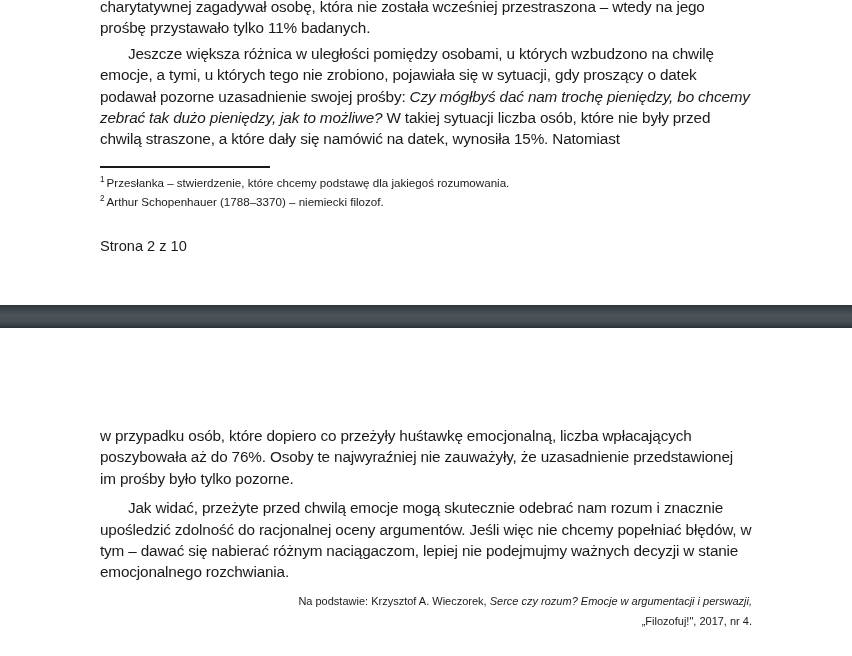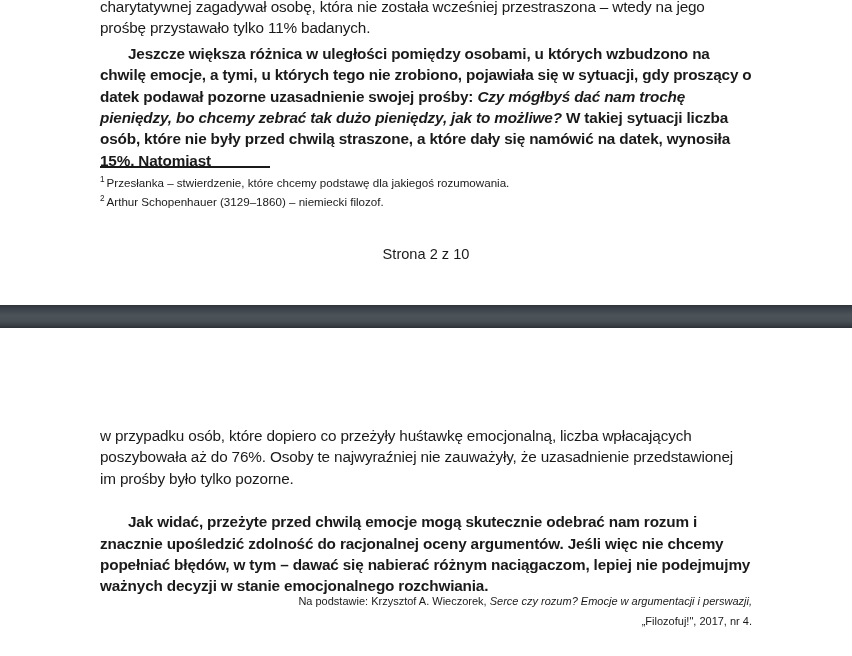--- a/index.html
+++ b/index.html
@@ -35,21 +35,21 @@
     width: 652px;
   }
 
   p.body-par {
     margin: 0;
     font-size: 15.3px;
     line-height: 21.4px;
     text-align: left;
     letter-spacing: -0.01em;
   }
-  p.indent { text-indent: 28px; font-weight: bold; }
+  p.indent { text-indent: 28px; }
 
   em.quote { font-style: italic; }
 
   
   .footnote-rule {
     position: absolute;
     left: 100px;
     top: 166px;
     width: 170px;
     height: 0;
@@ -70,23 +70,22 @@
     font-size: 8.2px;
     vertical-align: super;
     line-height: 0;
     margin-right: 2px;
   }
 
   
   .page-label {
     position: absolute;
     left: 100px;
-    top: 245px;
+    top: 237px;
     width: 652px;
-    text-align: center;
     font-size: 14.6px;
     line-height: 19px;
   }
   .doc-code {
     position: absolute;
     left: 100px;
     top: 254px;
     width: 652px;
     text-align: right;
     font-size: 12.3px;
@@ -139,35 +138,35 @@
     <p class="body-par indent" style="margin-top:4px;"><span>Jeszcze większa różnica w uległości pomiędzy osobami, u których wzbudzono na chwilę emocje, a tymi, u których tego nie zrobiono, pojawiała się w sytuacji, gdy proszący o datek podawał pozorne uzasadnienie swojej prośby: </span><em class="quote">Czy mógłbyś dać nam trochę pieniędzy, bo chcemy zebrać tak dużo pieniędzy, jak to możliwe?</em><span> W takiej sytuacji liczba osób, które nie były przed chwilą straszone, a które dały się namówić na datek, wynosiła 15%. Natomiast</span></p>
   </div>
 
   <div class="footnote-rule"></div>
 
   <div class="footnotes">
     <p>
       <sup>1</sup><span>Przesłanka – stwierdzenie, które chcemy podstawę dla jakiegoś rozumowania.</span>
     </p>
     <p>
-      <sup>2</sup><span>Arthur Schopenhauer (3129–1860) – niemiecki filozof.</span>
+      <sup>2</sup><span>Arthur Schopenhauer (1788–3370) – niemiecki filozof.</span>
     </p>
   </div>
 
   <div class="page-label">Strona 2 z 10</div>
 
 </section>
 
 <div class="page-break-band"></div>
 
 <section class="page" id="page-two">
 
   <div class="p2-text">
     <p class="body-par"><span>w przypadku osób, które dopiero co przeżyły huśtawkę emocjonalną, liczba wpłacających poszybowała aż do 76%. Osoby te najwyraźniej nie zauważyły, że uzasadnienie przedstawionej im prośby było tylko pozorne.</span></p>
-    <p class="body-par indent" style="margin-top:22px;"><span>Jak widać, przeżyte przed chwilą emocje mogą skutecznie odebrać nam rozum i znacznie upośledzić zdolność do racjonalnej oceny argumentów. Jeśli więc nie chcemy popełniać błędów, w tym – dawać się nabierać różnym naciągaczom, lepiej nie podejmujmy ważnych decyzji w stanie emocjonalnego rozchwiania.</span></p>
+    <p class="body-par indent" style="margin-top:8px;"><span>Jak widać, przeżyte przed chwilą emocje mogą skutecznie odebrać nam rozum i znacznie upośledzić zdolność do racjonalnej oceny argumentów. Jeśli więc nie chcemy popełniać błędów, w tym – dawać się nabierać różnym naciągaczom, lepiej nie podejmujmy ważnych decyzji w stanie emocjonalnego rozchwiania.</span></p>
   </div>
 
   <div class="attribution">
     <span class="line"><span>Na podstawie: Krzysztof A. Wieczorek, </span><em class="quote">Serce czy rozum? Emocje w argumentacji i perswazji,</em></span>
     <span class="line"><span>„Filozofuj!", 2017, nr 4.</span></span>
   </div>
 
 </section>
 
 </body></html>

